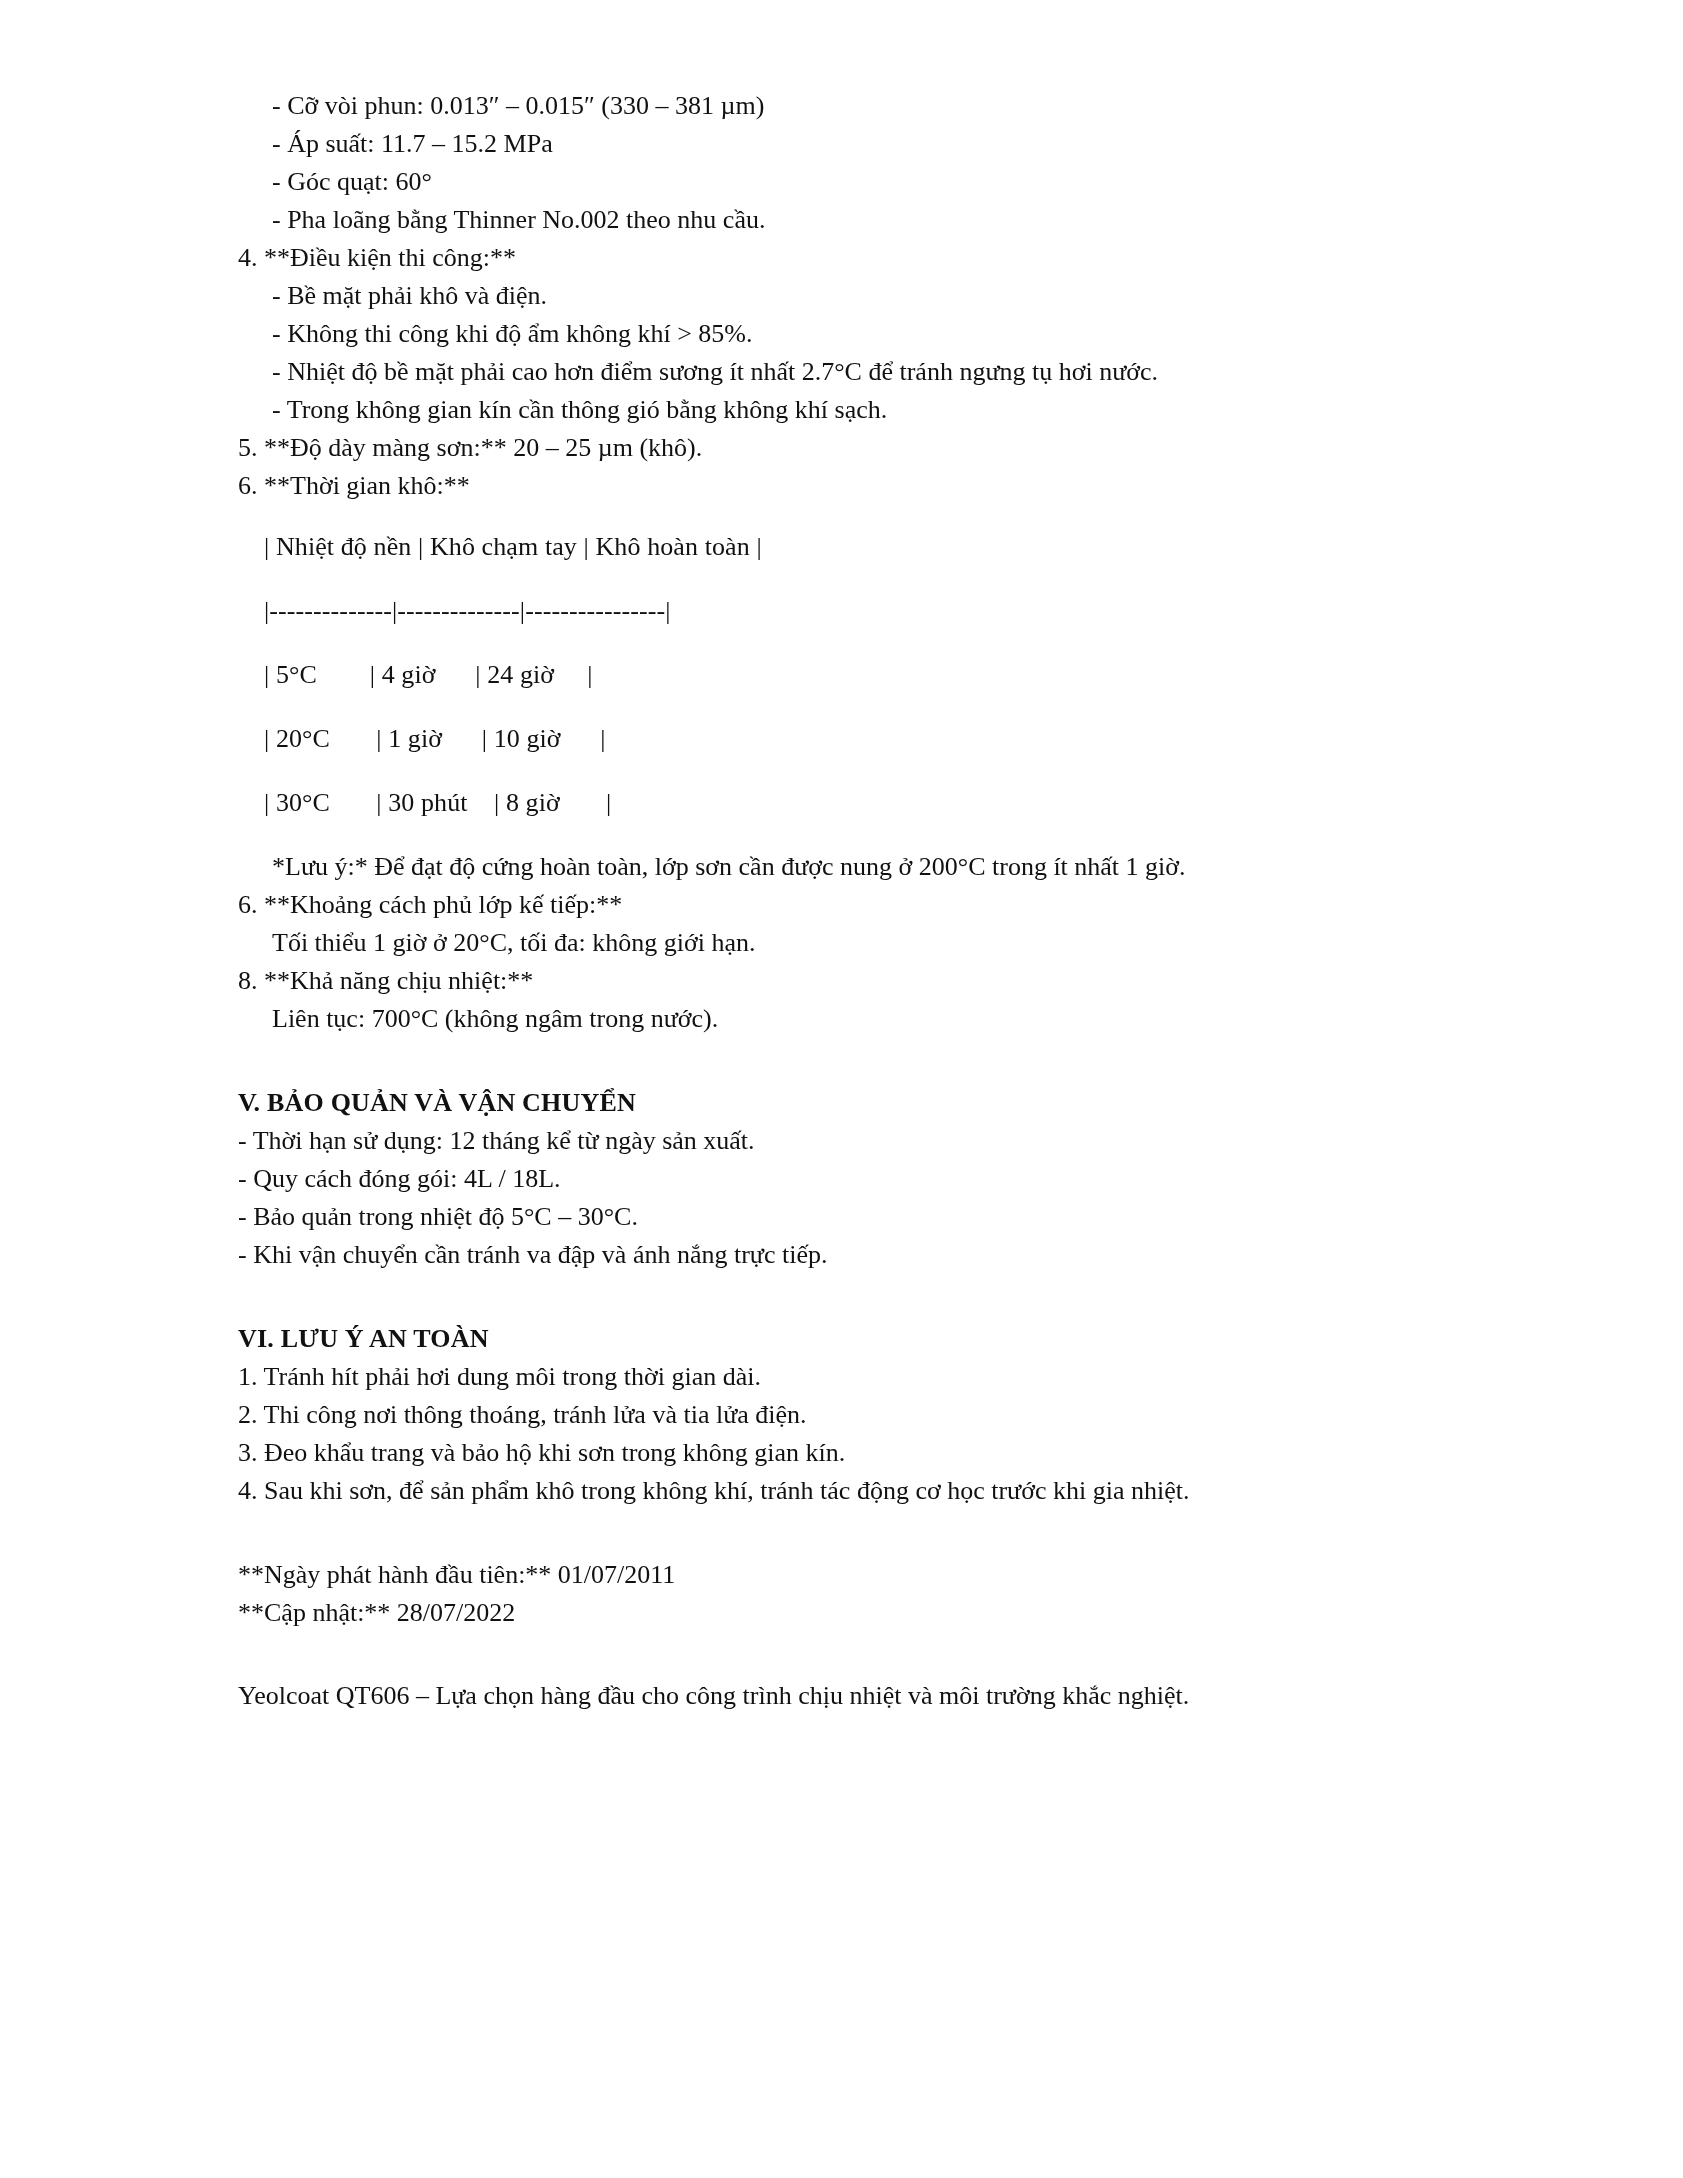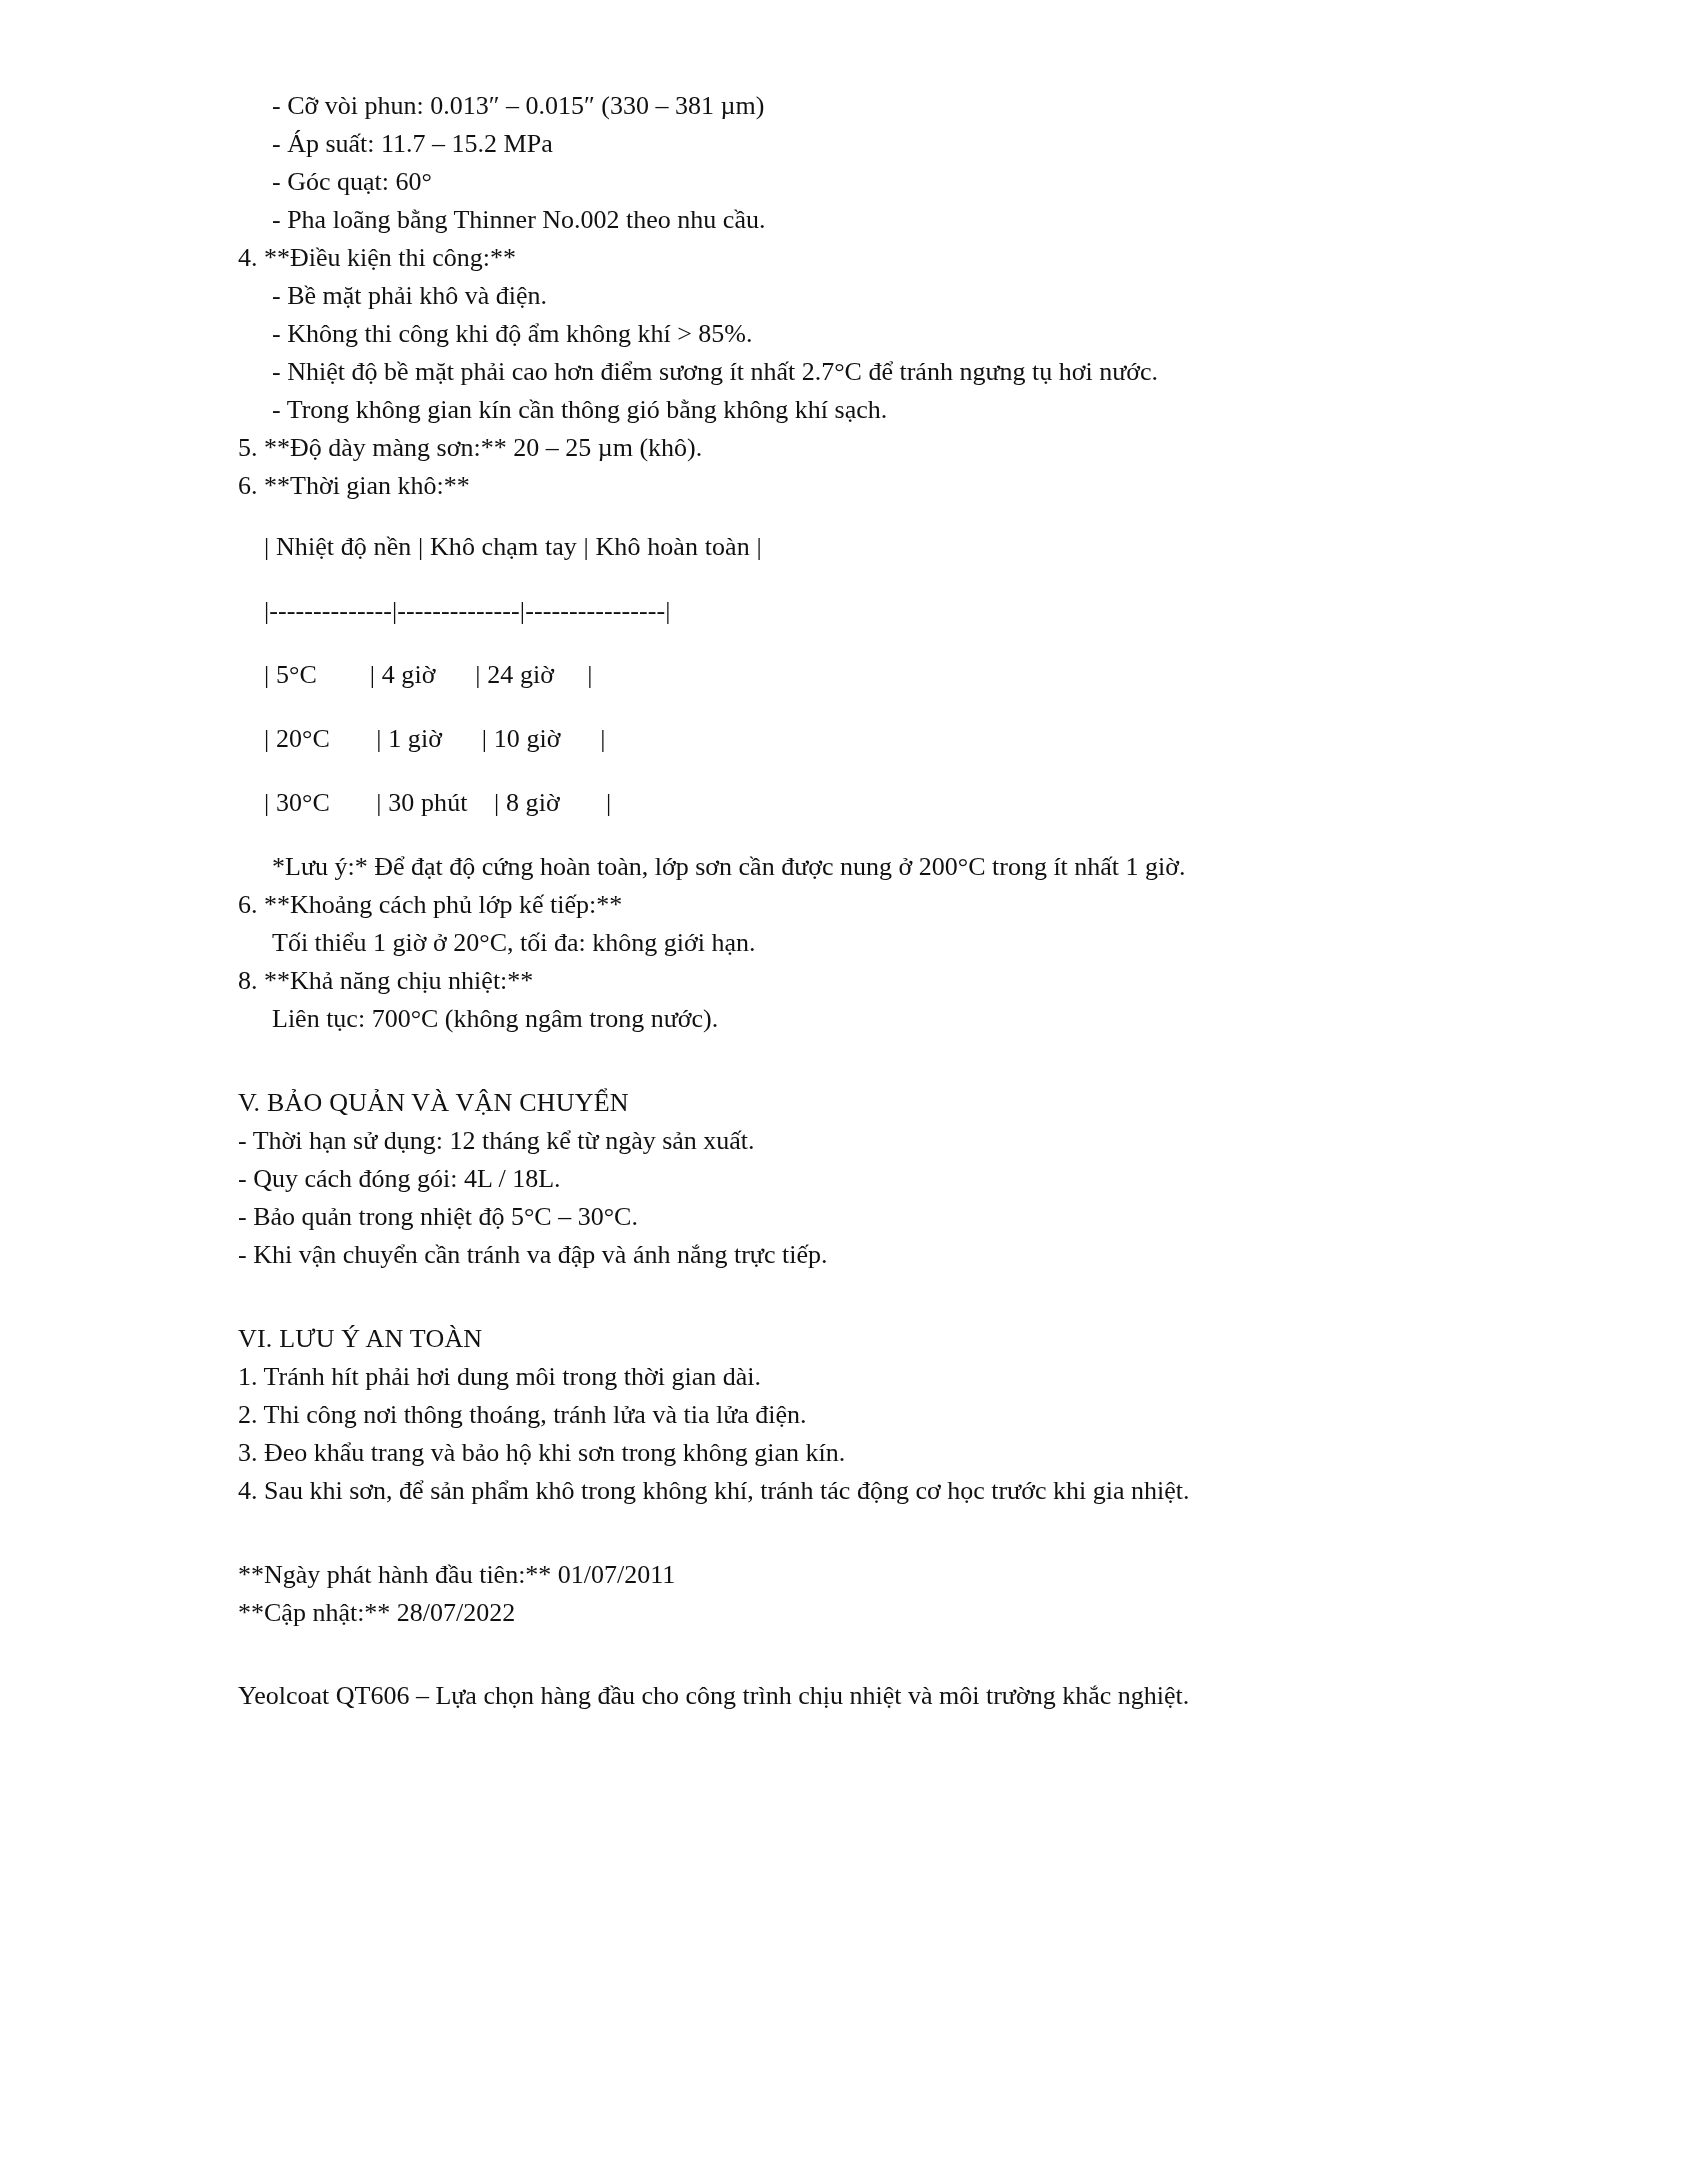--- a/index.html
+++ b/index.html
@@ -25,21 +25,21 @@
     font-size: 26px;
     line-height: 1.46;
   }
   .line {
     white-space: pre-wrap;
     margin: 0;
     padding: 0;
   }
   .indent-2 { padding-left: 34px; }
   .section-head {
-    font-weight: normal;
+    font-weight: bold;
     font-size: 26px;
     letter-spacing: 0.2px;
     margin: 0;
   }
   .gap-lg { height: 46px; }
   .table-line {
     font-family: "Liberation Serif", "DejaVu Serif", serif;
     white-space: pre;
     font-size: 26px;
     letter-spacing: 0.1px;

